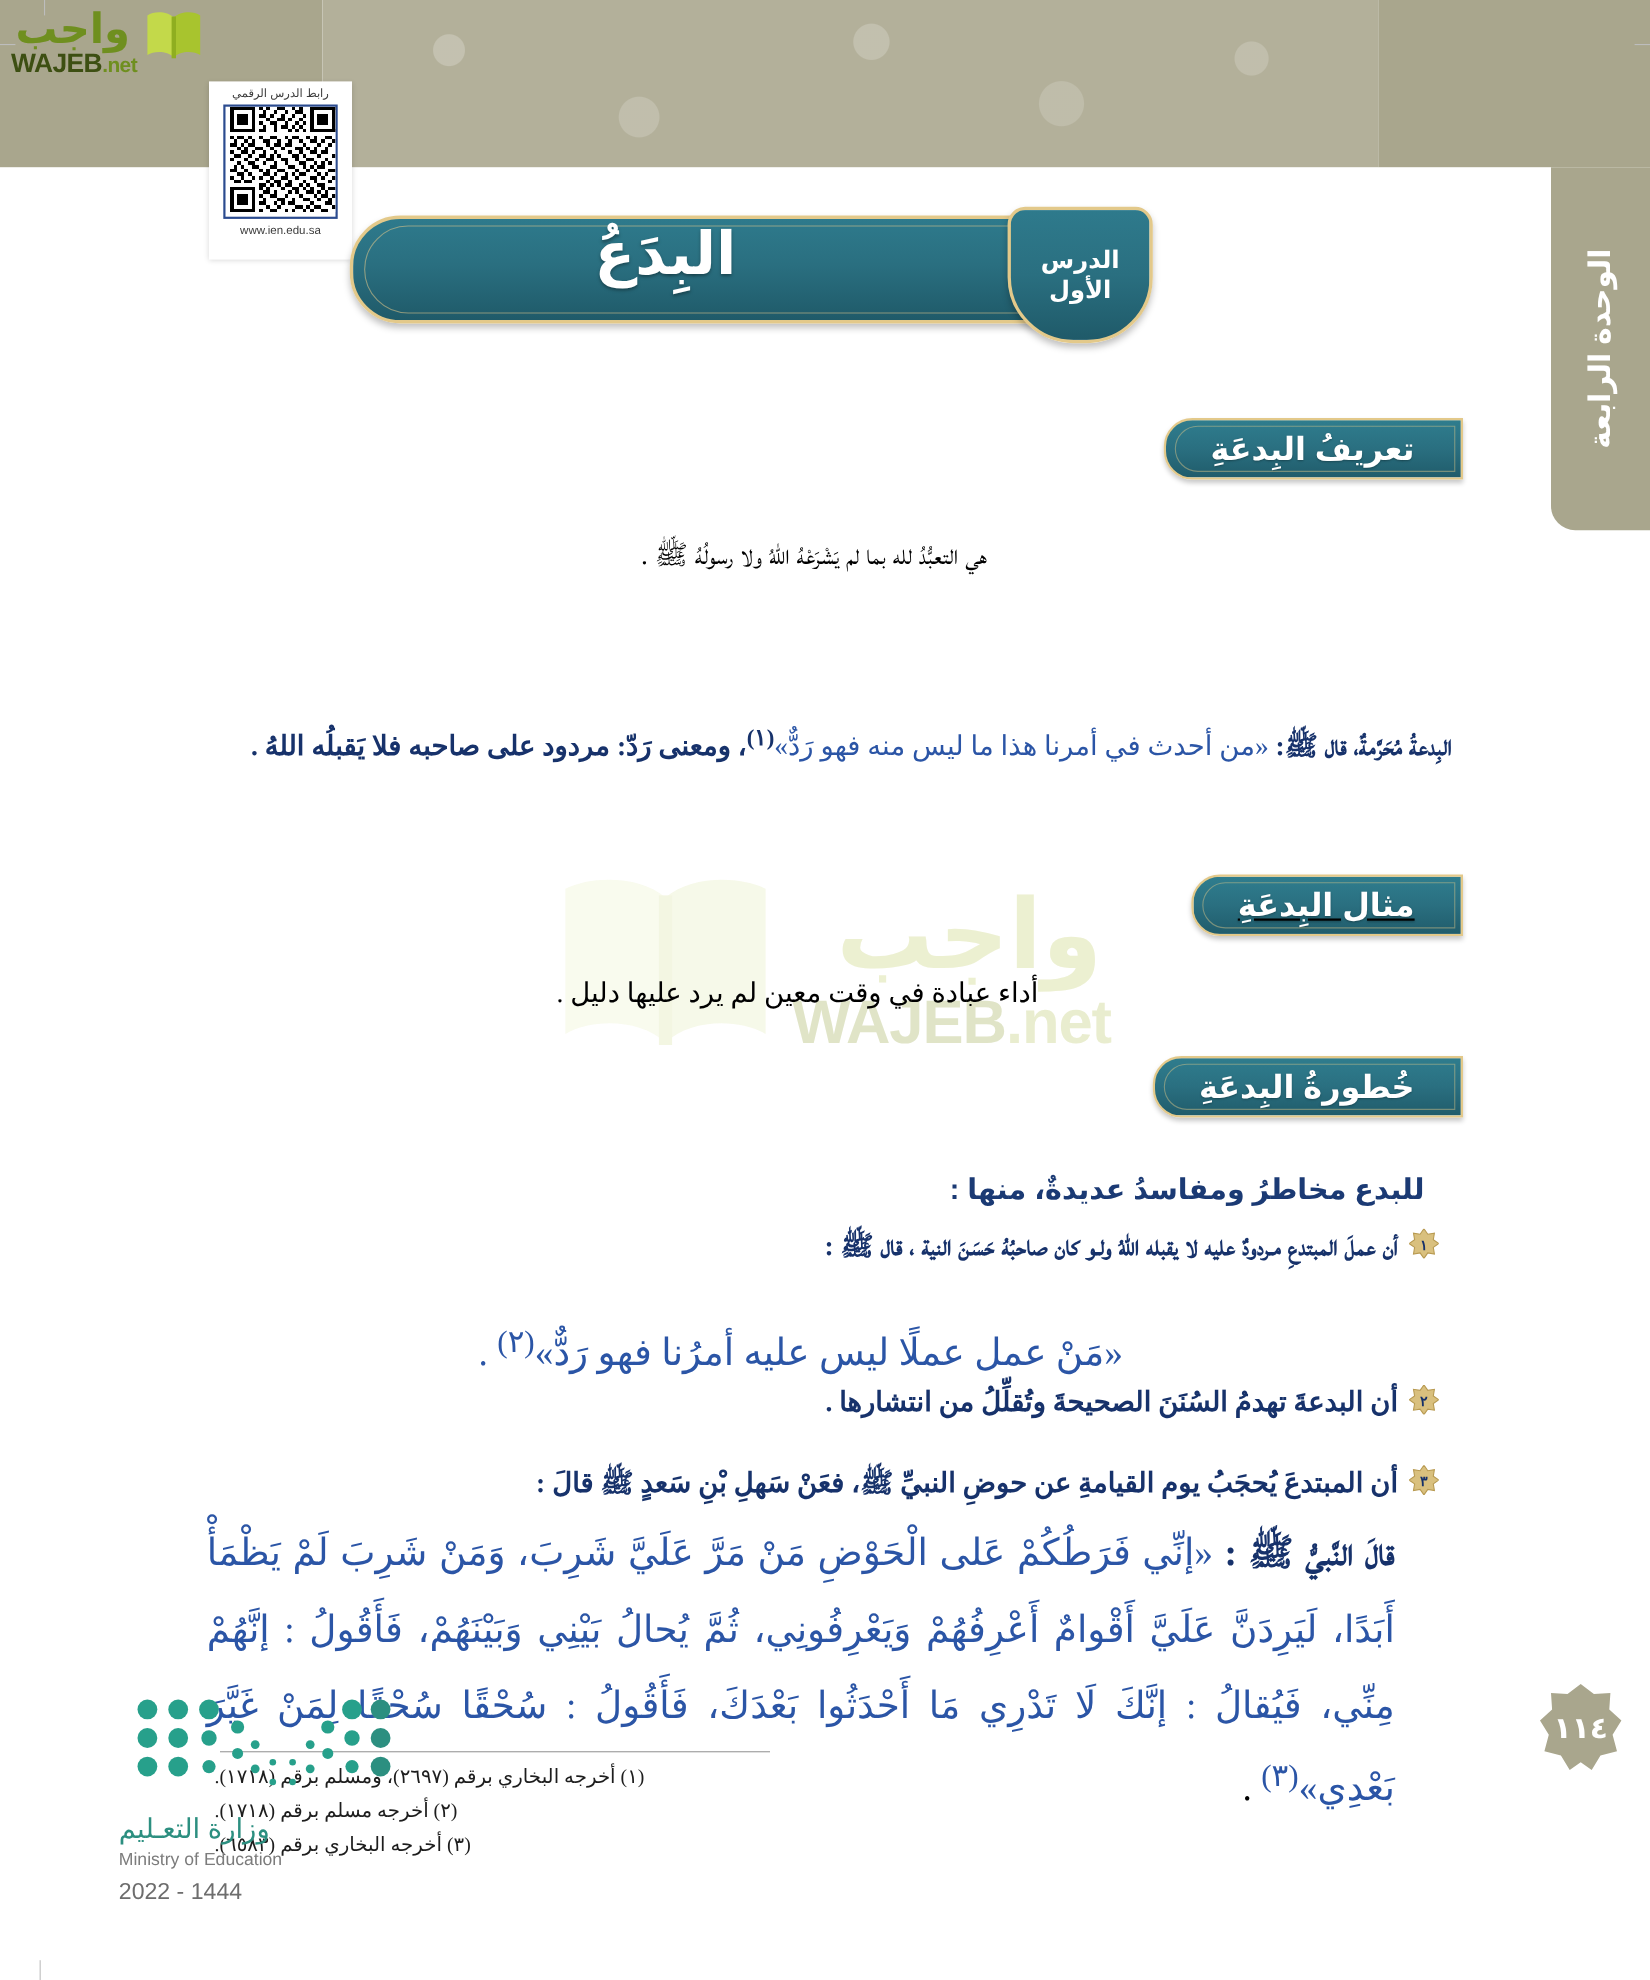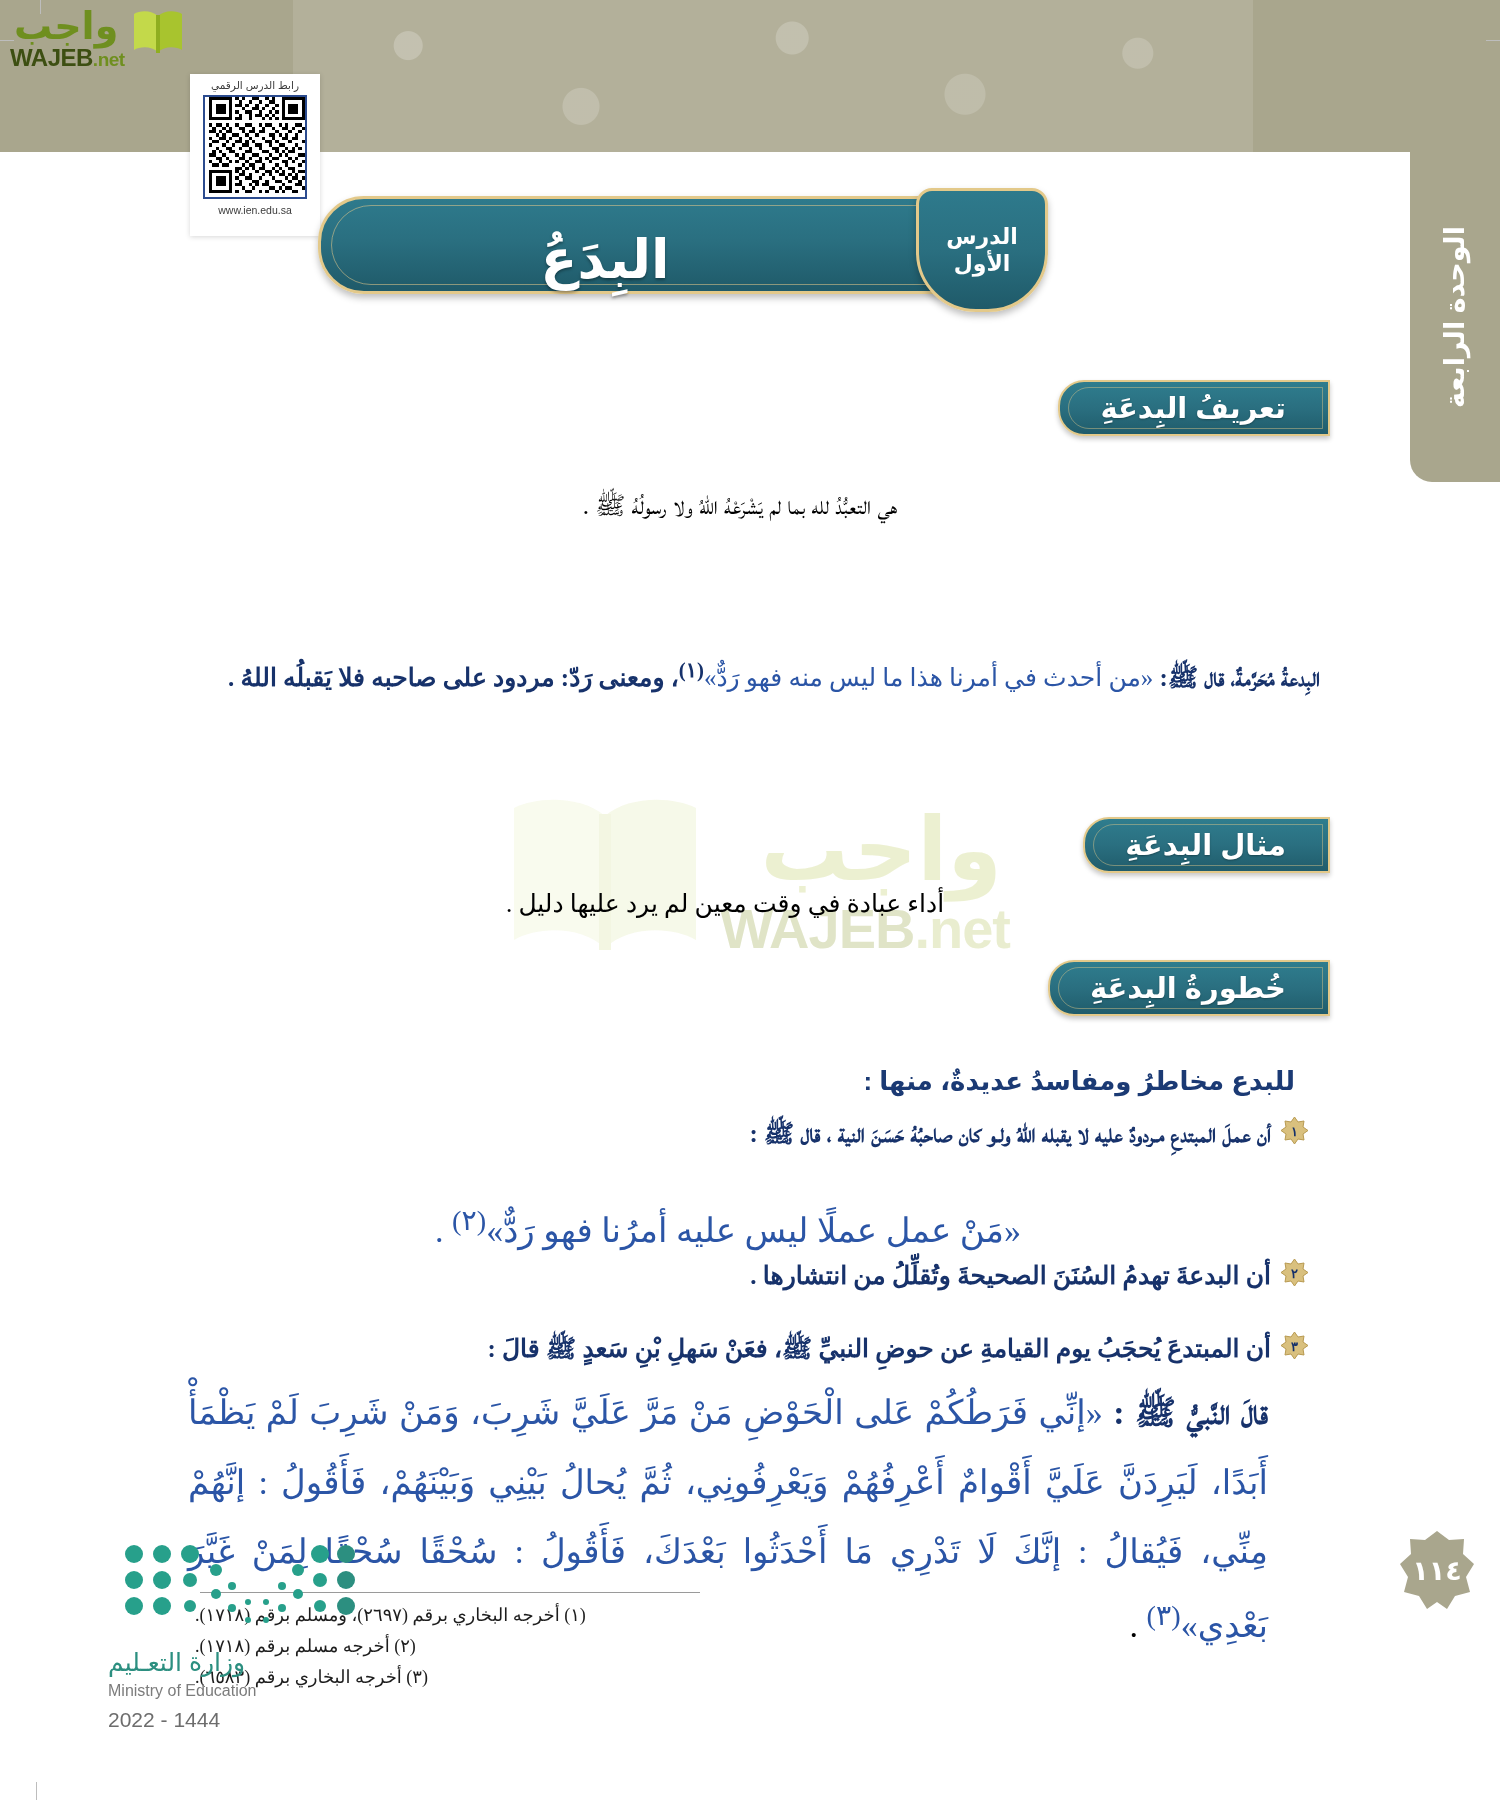--- a/index.html
+++ b/index.html
@@ -100,21 +100,21 @@
     font-family:"Liberation Sans","DejaVu Sans",sans-serif;
   }
 
   
   .title-wrap{position:absolute;left:318px;top:188px;width:730px;height:118px;}
   .title-bar{
     position:absolute;left:0;top:8px;width:640px;height:92px;
     background:linear-gradient(180deg,#2e7a8c 0%,#2a6f80 45%,#1f5a69 100%);
     border:3px solid #e3c98a;border-radius:46px 12px 12px 46px;
     box-shadow:0 4px 7px rgba(0,0,0,.25);
-    display:flex;align-items:flex-end;justify-content:center;
+    display:flex;align-items:flex-start;justify-content:center;
   }
   .title-bar::before{
     content:"";position:absolute;left:10px;right:6px;top:6px;bottom:6px;
     border:1px solid rgba(227,201,138,.55);border-radius:40px 8px 8px 40px;
     pointer-events:none;
   }
   .title-text{
     font-family:"Liberation Sans","DejaVu Sans",sans-serif;
     font-size:54px;font-weight:bold;color:#ffffff;
     text-shadow:0 2px 3px rgba(0,0,0,.35);
@@ -509,21 +509,21 @@
 
   <div class="sec-head" style="right:170px;top:380px;">
     <span>تعريفُ البِدعَةِ</span>
   </div>
   <div class="body-ar" style="right:205px;top:482px;width:1110px;text-align:center;">هي التعبُّدُ لله بما لم يَشْرَعْهُ اللهُ ولا رسولُهُ ﷺ .</div>
 
   <div class="body-ar blue-bold" style="right:180px;top:650px;width:1135px;font-weight:bold;">
     <span>البِدعةُ مُحَرَّمةٌ، قال ﷺ: </span><span class="hadith" style="font-weight:normal;">«من أحدث في أمرنا هذا ما ليس منه فهو رَدٌّ»</span><sup>(١)</sup><span>، ومعنى رَدّ: مردود على صاحبه فلا يَقبلُه اللهُ .</span>
   </div>
 
-  <div class="sec-head" style="right:170px;top:817px;">
+  <div class="sec-head" style="right:170px;top:795px;text-decoration:underline;">
     <span>مثال البِدعَةِ</span>
   </div>
   <div class="body-ar" style="right:220px;top:880px;width:1110px;text-align:center;">أداء عبادة في وقت معين لم يرد عليها دليل .</div>
 
   <div class="sec-head" style="right:170px;top:960px;">
     <span>خُطورةُ البِدعَةِ</span>
   </div>
   <div class="intro-line">للبدع مخاطرُ ومفاسدُ عديدةٌ، منها :</div>
 
   <div class="li" style="top:1110px;">

